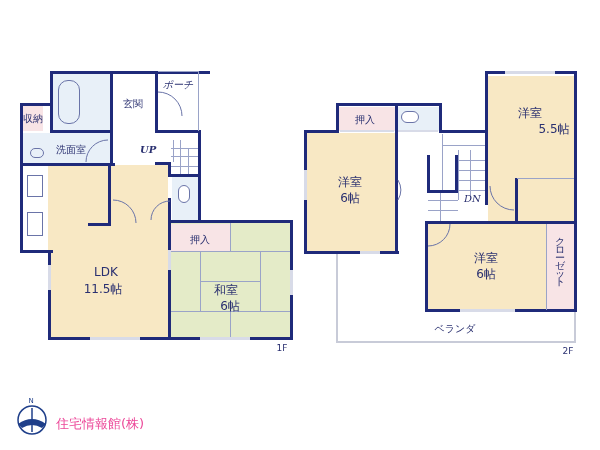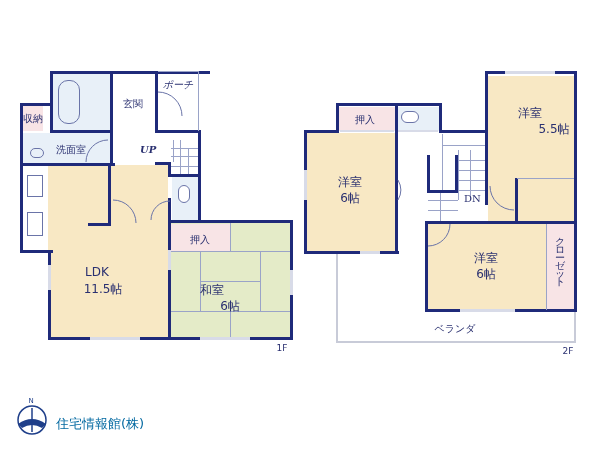--- a/index.html
+++ b/index.html
@@ -91,24 +91,24 @@
   <div class="win" style="left:90px;top:337px;width:50px;height:3px;"></div>
   <div class="win" style="left:200px;top:337px;width:50px;height:3px;"></div>
   <div class="win" style="left:290px;top:270px;width:3px;height:25px;"></div>
   <div class="win" style="left:168px;top:250px;width:3px;height:20px;"></div>
 
   <div class="lbl small" style="left:23px;top:112px;width:20px;">収納</div>
   <div class="lbl small" style="left:55px;top:143px;width:32px;">洗面室</div>
   <div class="lbl small" style="left:113px;top:97px;width:40px;">玄関</div>
   <div class="lbl small" style="left:160px;top:78px;width:36px;font-style:italic;">ポーチ</div>
   <div class="lbl small" style="left:140px;top:144px;width:16px;font-style:italic;font-family:'DejaVu Serif',serif;font-weight:bold;">UP</div>
-  <div class="lbl room-big" style="left:67px;top:265px;width:60px;">LDK</div>
+  <div class="lbl room-big" style="left:76px;top:265px;width:60px;">LDK</div>
   <div class="lbl room-big" style="left:73px;top:282px;width:60px;">11.5帖</div>
   <div class="lbl small" style="left:180px;top:233px;width:40px;">押入</div>
-  <div class="lbl room-big" style="left:182px;top:283px;width:60px;">和室</div>
+  <div class="lbl room-big" style="left:196px;top:283px;width:60px;">和室</div>
   <div class="lbl room-big" style="left:200px;top:299px;width:60px;">6帖</div>
   <div class="lbl" style="left:272px;top:343px;width:20px;font-size:9px;">1F</div>
 </div>
 
 <div>
 
   <div class="abs" style="left:336px;top:253px;width:240px;height:90px;border:2px solid #c8cbd8;border-top:none;"></div>
 
   <div class="abs" style="left:339px;top:107px;width:56px;height:24px;background:#f8e4e6;"></div>
   <div class="abs" style="left:397px;top:107px;width:42px;height:24px;background:#e8f0f8;"></div>
@@ -169,27 +169,27 @@
   <div class="win" style="left:398px;top:130px;width:40px;height:2px;"></div>
   <div class="win" style="left:340px;top:130px;width:54px;height:2px;"></div>
 
   <div class="lbl small" style="left:345px;top:113px;width:40px;">押入</div>
   <div class="lbl room-big" style="left:320px;top:175px;width:60px;">洋室</div>
   <div class="lbl room-big" style="left:320px;top:191px;width:60px;">6帖</div>
   <div class="lbl room-big" style="left:500px;top:106px;width:60px;">洋室</div>
   <div class="lbl room-big" style="left:524px;top:122px;width:60px;">5.5帖</div>
   <div class="lbl room-big" style="left:456px;top:251px;width:60px;">洋室</div>
   <div class="lbl room-big" style="left:456px;top:267px;width:60px;">6帖</div>
-  <div class="lbl small" style="left:464px;top:193px;width:16px;font-family:'DejaVu Serif',serif;">DN</div>
+  <div class="lbl small" style="left:464px;top:193px;width:16px;font-style:italic;font-family:'DejaVu Serif',serif;">DN</div>
   <div class="lbl small" style="left:555px;top:238px;width:10px;white-space:normal;line-height:8px;word-break:break-all;">クローゼット</div>
   <div class="lbl small" style="left:430px;top:322px;width:50px;">ベランダ</div>
   <div class="lbl" style="left:558px;top:346px;width:20px;font-size:9px;">2F</div>
 </div>
 
 <div>
   <svg style="left:14px;top:400px;" width="36" height="36" viewBox="0 0 36 36">
     <circle cx="18" cy="20" r="14" fill="none" stroke="#1f3f8a" stroke-width="1.5"></circle>
     <path d="M4 24 Q18 14 32 24 L28 28 Q18 22 8 28 Z" fill="#1f3f8a"></path>
     <line x1="18" y1="8" x2="18" y2="32" stroke="#1f3f8a" stroke-width="1.5"></line>
   </svg>
   <div class="lbl" style="left:26px;top:397px;width:10px;font-size:7px;color:#1f3f8a;">N</div>
-  <div class="lbl" style="left:56px;top:415px;font-size:13px;color:#0369a1;text-align:left;">住宅情報館(株)</div>
+  <div class="lbl" style="left:56px;top:415px;font-size:13px;color:#ec4899;text-align:left;">住宅情報館(株)</div>
 </div>
 
 </body></html>

